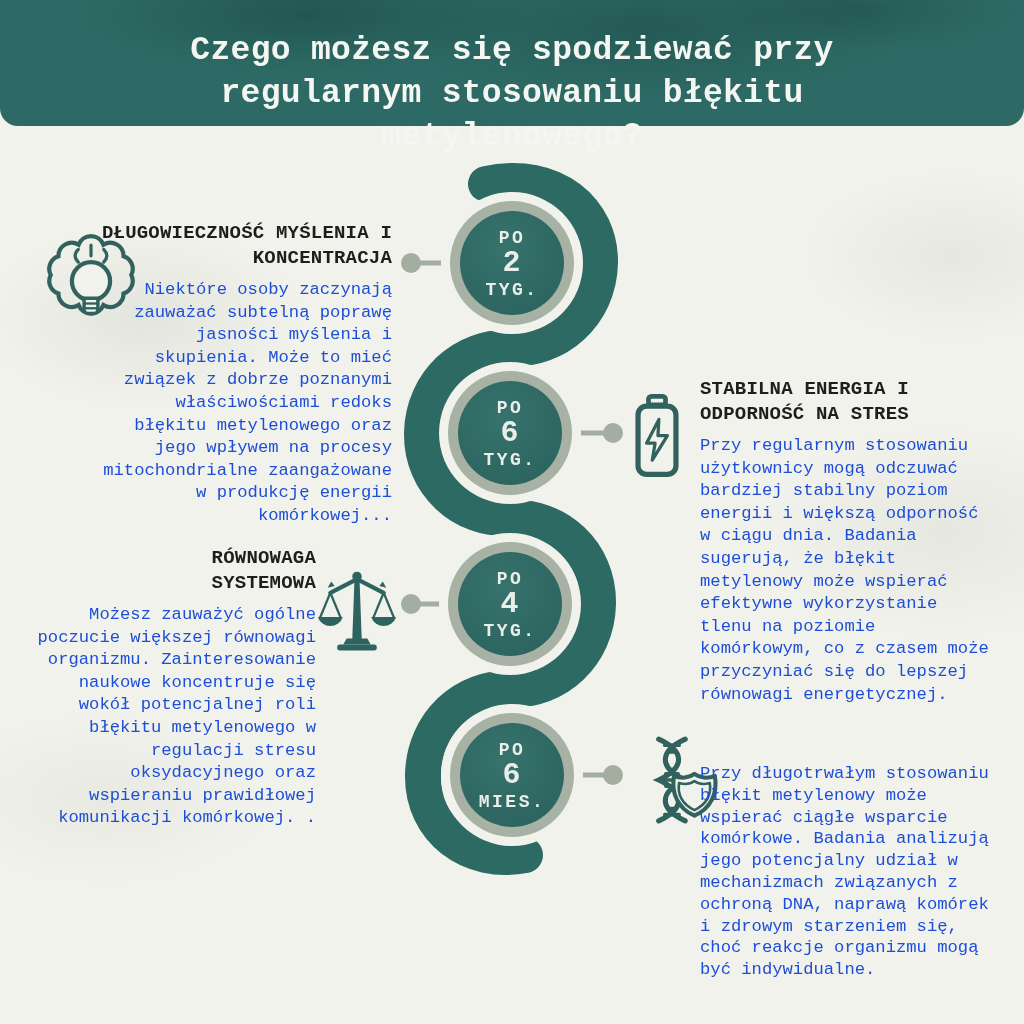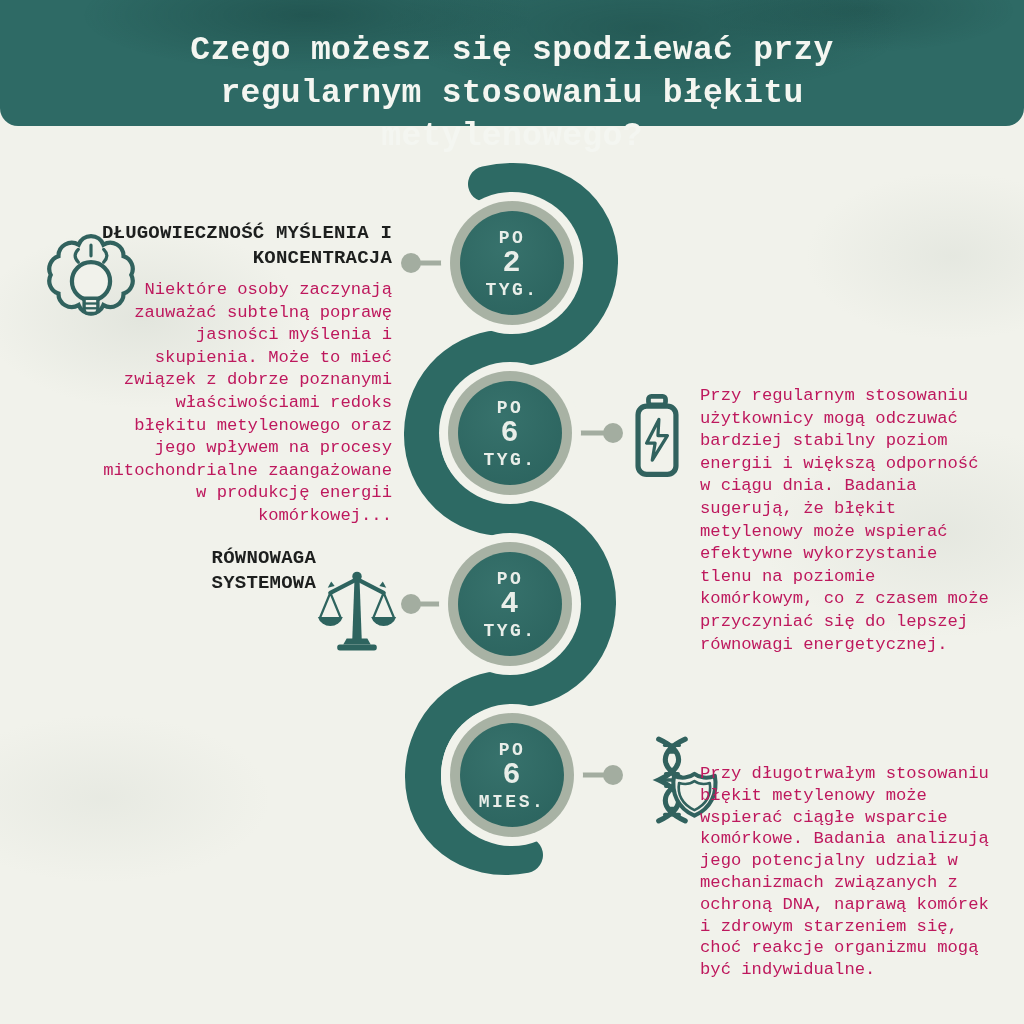--- a/index.html
+++ b/index.html
@@ -45,21 +45,21 @@
   .node1{left:450px;top:228px;}
   .node2{left:448px;top:398px;}
   .node3{left:448px;top:569px;}
   .node4{left:450px;top:740px;}
   
   .sec{position:absolute;}
   .sec .title{
     margin:0;font-weight:bold;font-size:19px;line-height:25px;color:#1d1f1e;
     white-space:pre-line;letter-spacing:.2px;
   }
-  .sec .body{margin:8px 0 0;font-size:17.2px;line-height:22.6px;color:#be185d;}
+  .sec .body{margin:8px 0 0;font-size:17.2px;line-height:22.6px;color:#1d4ed8;}
   .sec.right{text-align:right;}
   .sec1{left:98px;top:221px;width:294px;}
   .sec2{left:700px;top:377px;width:298px;}
   .sec3{left:24px;top:546px;width:292px;}
   .sec4{left:700px;top:719px;width:300px;}
   .sec4 .body{line-height:21.8px;margin-top:44px;}
   
   .icon{position:absolute;}
   .icon svg{display:block;width:100%;height:100%;}
   .icon-brain{left:34px;top:224px;width:114px;height:106px;}
@@ -203,25 +203,28 @@
     </svg>
   </div>
 
   <section class="sec sec1 right">
     <h2 class="title">DŁUGOWIECZNOŚĆ MYŚLENIA I
 KONCENTRACJA</h2>
     <p class="body">Niektóre osoby zaczynają zauważać subtelną poprawę jasności myślenia i skupienia. Może to mieć związek z dobrze poznanymi właściwościami redoks błękitu metylenowego oraz jego wpływem na procesy mitochondrialne zaangażowane w produkcję energii komórkowej...</p>
   </section>
 
   <section class="sec sec2">
+    <h2 class="title">STABILNA ENERGIA I
+ODPORNOŚĆ NA STRES</h2>
     <p class="body">Przy regularnym stosowaniu użytkownicy mogą odczuwać bardziej stabilny poziom energii i większą odporność w ciągu dnia. Badania sugerują, że błękit metylenowy może wspierać efektywne wykorzystanie tlenu na poziomie komórkowym, co z czasem może przyczyniać się do lepszej równowagi energetycznej.</p>
   </section>
 
   <section class="sec sec3 right">
     <h2 class="title">RÓWNOWAGA
 SYSTEMOWA</h2>
+    <p class="body">Możesz zauważyć ogólne poczucie większej równowagi organizmu. Zainteresowanie naukowe koncentruje się wokół potencjalnej roli błękitu metylenowego w regulacji stresu oksydacyjnego oraz wspieraniu prawidłowej komunikacji komórkowej. .</p>
   </section>
 
   <section class="sec sec4">
     <p class="body">Przy długotrwałym stosowaniu błękit metylenowy może wspierać ciągłe wsparcie komórkowe. Badania analizują jego potencjalny udział w mechanizmach związanych z ochroną DNA, naprawą komórek i zdrowym starzeniem się, choć reakcje organizmu mogą być indywidualne.</p>
   </section>
 
 </div>
 
 </body></html>

